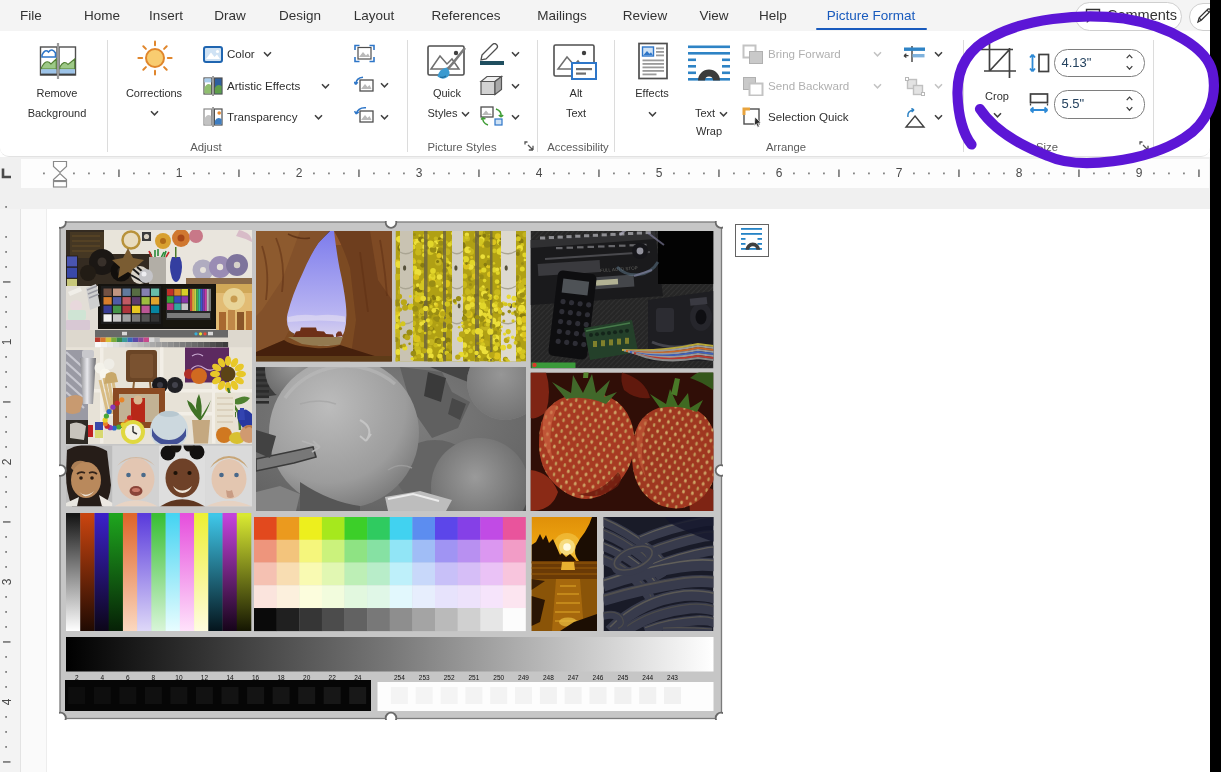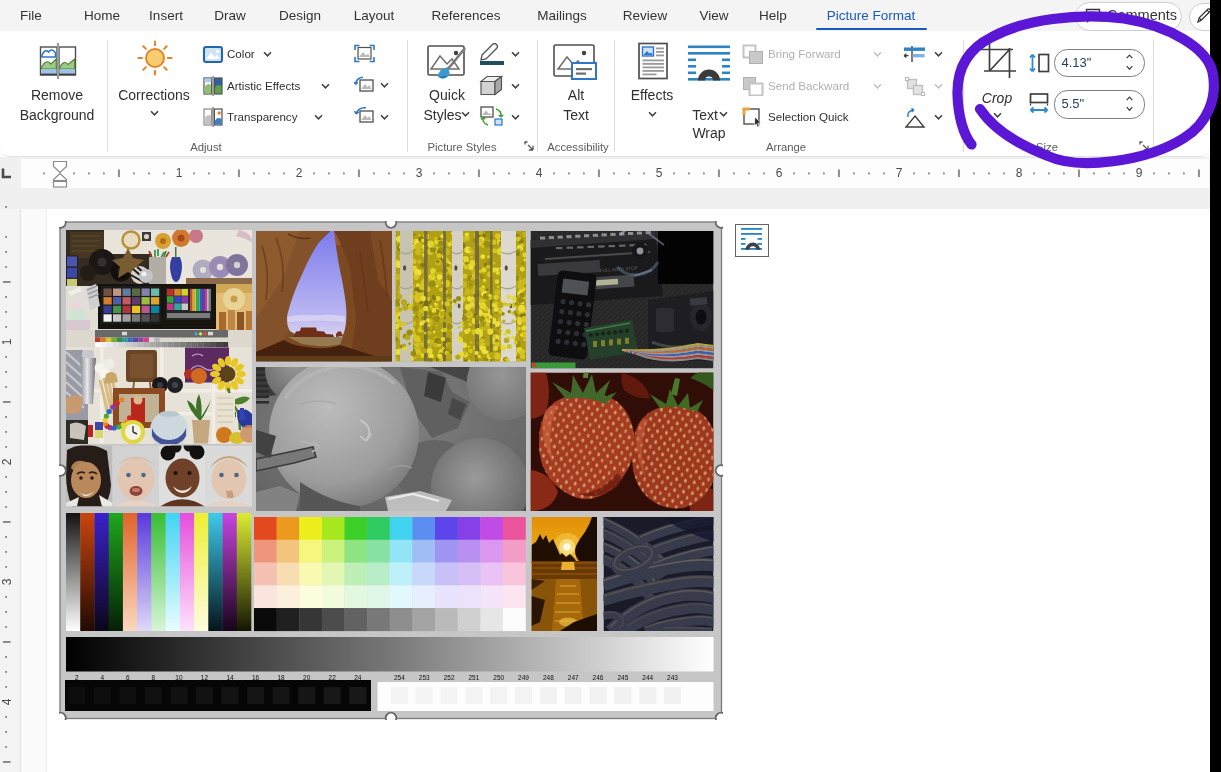--- a/index.html
+++ b/index.html
@@ -2,21 +2,21 @@
 <html><head><meta charset="utf-8"><style>
 html,body{margin:0;padding:0;}
 body{width:1221px;height:772px;position:relative;overflow:hidden;background:#fff;
   font-family:"Liberation Sans",sans-serif;-webkit-font-smoothing:antialiased;}
 .abs{position:absolute;}
 #tabbar{left:0;top:0;width:1210px;height:31px;background:#f4f4f4;}
 .tab{position:absolute;top:8px;transform:translateX(-50%);font-size:13.5px;color:#333;white-space:nowrap;}
 #ribbon{left:0;top:31px;width:1210px;height:125px;background:#fff;border-bottom:1px solid #e2e2e2;border-radius:0 0 9px 9px;}
 .sep{position:absolute;width:1px;background:#dcdcdc;}
 .glabel{position:absolute;transform:translateX(-50%);font-size:11.3px;color:#5c5c5c;white-space:nowrap;}
-.btxt{position:absolute;transform:translateX(-50%);font-size:14px;color:#2f2f2f;white-space:nowrap;}
+.btxt{position:absolute;transform:translateX(-50%);font-size:11px;color:#2f2f2f;white-space:nowrap;}
 .mtxt{position:absolute;font-size:11.6px;color:#2f2f2f;white-space:nowrap;}
 .gray{color:#b0b0b0;}
 #rulerzone{left:0;top:157px;width:1210px;height:52px;background:#f0f0f0;}
 #hruler{position:absolute;left:21px;top:2px;width:1188px;height:29px;background:#fdfdfd;}
 #vstrip{left:0;top:209px;width:20px;height:563px;background:#f3f3f3;}
 #vline1{left:20px;top:209px;width:1px;height:563px;background:#e3e3e3;}
 #lmarg{left:21px;top:209px;width:25px;height:563px;background:#fafafa;}
 #vline2{left:46px;top:209px;width:1px;height:563px;background:#ededed;}
 #blackstrip{left:1210px;top:0;width:11px;height:772px;background:#000;z-index:40;}
 #annot{left:0;top:0;z-index:50;pointer-events:none;}
@@ -268,21 +268,21 @@
       <path d="M4 9 Q3 2.5 10 2 M10 2 L7.4 0.4 M10 2 L7.6 4" fill="none" stroke="#2e83c5" stroke-width="1.5"></path>
     </svg>
 <svg class="abs" style="left:933.5px;top:82.5px" width="9" height="6" viewBox="0 0 9 6">
       <path d="M1 1.2 L4.5 4.8 L8 1.2" fill="none" stroke="#404040" stroke-width="1.5"></path>
     </svg>
 <div class="glabel" style="left:786px;top:109.5px;">Arrange</div>
 <div class="sep" style="left:963px;top:9px;height:112px"></div>
 <svg class="abs" style="left:975px;top:9px" width="45" height="42" viewBox="0 0 45 42">
       <path d="M6 9.5 H38 M14.5 4 V31 M9 31 H41 M34.5 8 V38 M14.5 31 L34.5 9.5" stroke="#404040" stroke-width="1.7" fill="none"></path>
     </svg>
-<div class="btxt" style="left:997px;top:59px;font-style:italic;">Crop</div>
+<div class="btxt" style="left:997px;top:59px;">Crop</div>
 <svg class="abs" style="left:992.5px;top:81px" width="9" height="6" viewBox="0 0 9 6">
       <path d="M1 1.2 L4.5 4.8 L8 1.2" fill="none" stroke="#404040" stroke-width="1.5"></path>
     </svg>
 <svg class="abs" style="left:1028px;top:21px" width="22" height="22" viewBox="0 0 22 22">
       <path d="M4.5 2.5 V19.5 M4.5 2.5 L2 5.5 M4.5 2.5 L7 5.5 M4.5 19.5 L2 16.5 M4.5 19.5 L7 16.5" stroke="#2e8ad6" stroke-width="1.8" fill="none"></path>
       <rect x="11" y="2.5" width="9.5" height="17" fill="#fff" stroke="#404040" stroke-width="1.7"></rect>
     </svg>
 <div class="abs" style="left:1053.5px;top:17.5px;width:89px;height:26.5px;background:#fff;border:1px solid #7e7e7e;border-radius:13.5px;"></div>
 <div class="abs" style="left:1061.5px;top:23.5px;font-size:13px;color:#24425f;">4.13"</div>
 <svg class="abs" style="left:1125.5px;top:23.0px" width="7" height="5.5" viewBox="0 0 7 5.5">

